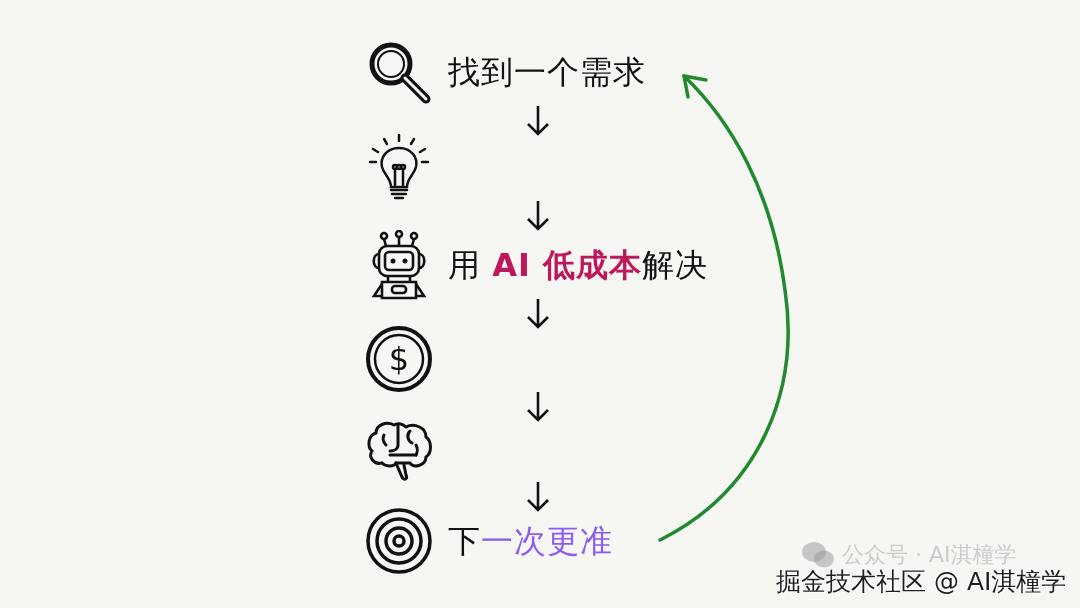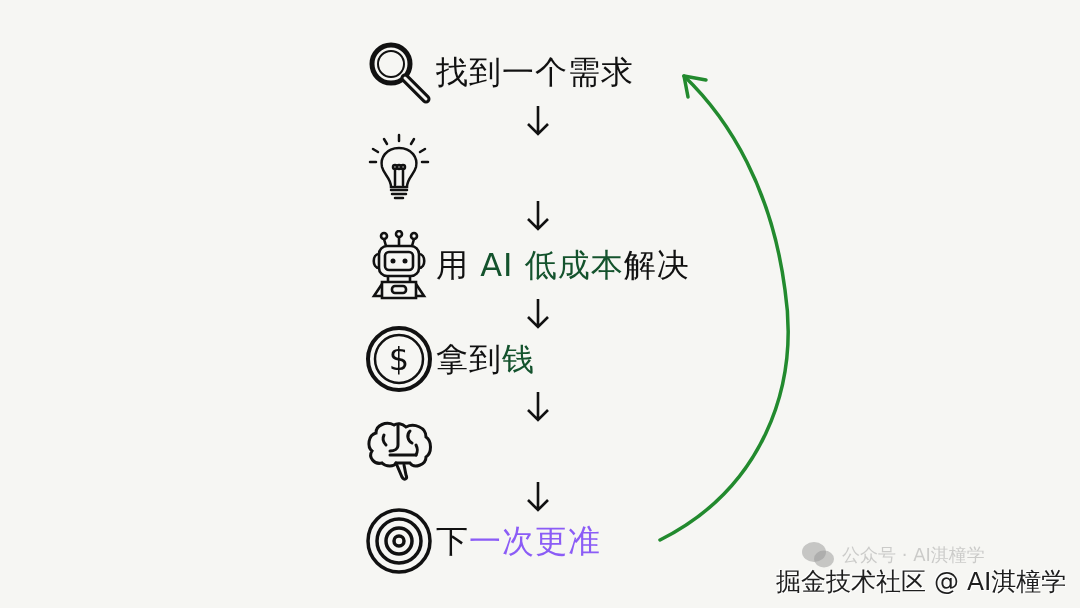--- a/index.html
+++ b/index.html
@@ -5,26 +5,26 @@
   html, body { margin: 0; padding: 0; }
   body {
     width: 1080px; height: 608px; position: relative; overflow: hidden;
     background: #f6f6f3;
     font-family: "DejaVu Sans", "Liberation Sans", sans-serif;
     color: #111;
   }
   .step { position: absolute; left: 362px; height: 70px; display: flex; align-items: center; }
   .icon { width: 74px; height: 74px; display: flex; align-items: center; justify-content: center; }
   .icon svg { width: 70px; height: 70px; }
-  .label { margin-left: 0; font-size: 32px; letter-spacing: 1px; white-space: nowrap; line-height: 1; }
-  .green { color: #14532d; font-weight: normal; }
+  .label { margin-left: 12px; font-size: 32px; letter-spacing: 1px; white-space: nowrap; line-height: 1; }
+  .green { color: #be185d; font-weight: bold; }
   .green-n { color: #8b5cf6; }
   .arrow { position: absolute; left: 524px; width: 28px; height: 36px; }
   .arc { position: absolute; left: 0; top: 0; width: 1080px; height: 608px; pointer-events: none; }
-  .wm1 { position: absolute; left: 800px; top: 540px; font-size: 18px; color: rgba(150,150,150,0.45); white-space: nowrap; display:flex; align-items:center; }
+  .wm1 { position: absolute; left: 800px; top: 540px; font-size: 22px; color: rgba(150,150,150,0.45); white-space: nowrap; display:flex; align-items:center; }
   .wm1 .wechat { width: 36px; height: 30px; margin-right: 6px; }
   .wm2 { position: absolute; left: 776px; top: 565px; font-size: 25px; color: #1e1e1e; white-space: nowrap;
          text-shadow: 1px 1px 1px #fff, -1px -1px 1px #fff; }
 </style>
 </head>
 <body>
 
 <svg class="arc" viewBox="0 0 1080 608">
   <path d="M660 540 C 760 490, 800 390, 785 290 C 772 190, 730 120, 684 76" fill="none" stroke="#228a2e" stroke-width="3.5" stroke-linecap="round"></path>
   <path d="M684 76 L 706 80 M684 76 L 688 97" fill="none" stroke="#228a2e" stroke-width="3.5" stroke-linecap="round"></path>
@@ -90,21 +90,20 @@
   </svg>
 
 <div class="step" style="top:324px">
   <div class="icon">
     <svg viewBox="0 0 70 70">
         <circle cx="35" cy="35" r="31" fill="none" stroke="#111" stroke-width="4"></circle>
         <circle cx="35" cy="35" r="24" fill="none" stroke="#111" stroke-width="2.5"></circle>
         <text x="35" y="46" text-anchor="middle" font-size="32" font-family="DejaVu Sans, sans-serif" fill="#111">$</text>
       </svg>
   </div>
-  <span class="label"><span>拿到</span><span class="green">钱</span></span>
 </div>
 <svg class="arrow" style="top:388px" viewBox="0 0 28 36">
     <path d="M14 4 V32 M4 22 L14 32 L24 22" fill="none" stroke="#111" stroke-width="2.6"></path>
   </svg>
 
 <div class="step" style="top:415px">
   <div class="icon">
     <svg viewBox="0 0 70 70">
         <g stroke="#111" stroke-width="3" fill="none" stroke-linecap="round">
       <path d="M30 10 C22 6 12 10 12 18 C4 20 3 32 8 36 C4 42 10 50 18 48 C22 52 30 52 32 48 L46 48 C50 54 62 50 62 42 C68 38 68 26 62 22 C62 12 50 8 42 12 C38 8 33 8 30 10 Z"></path>

